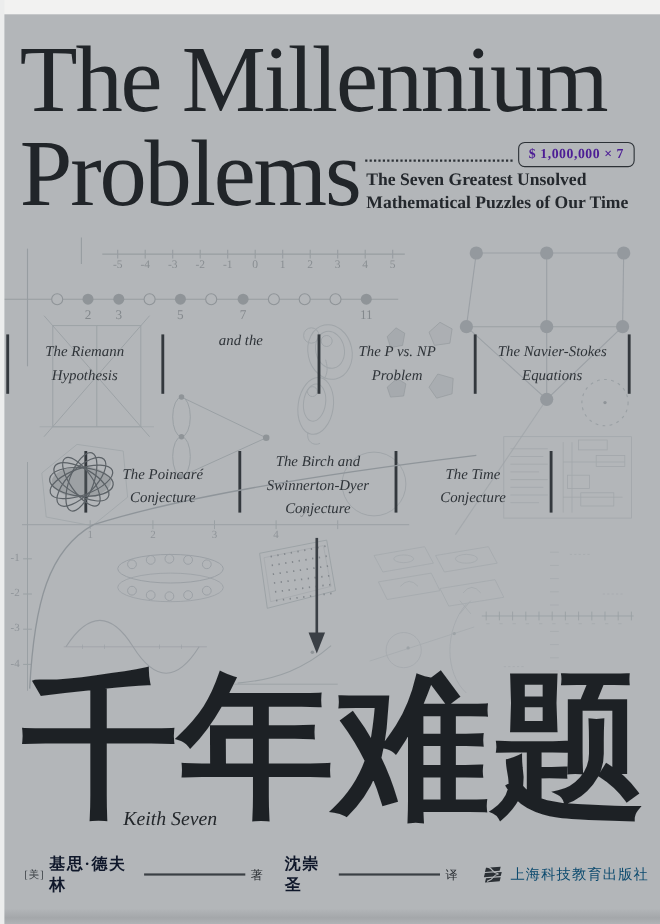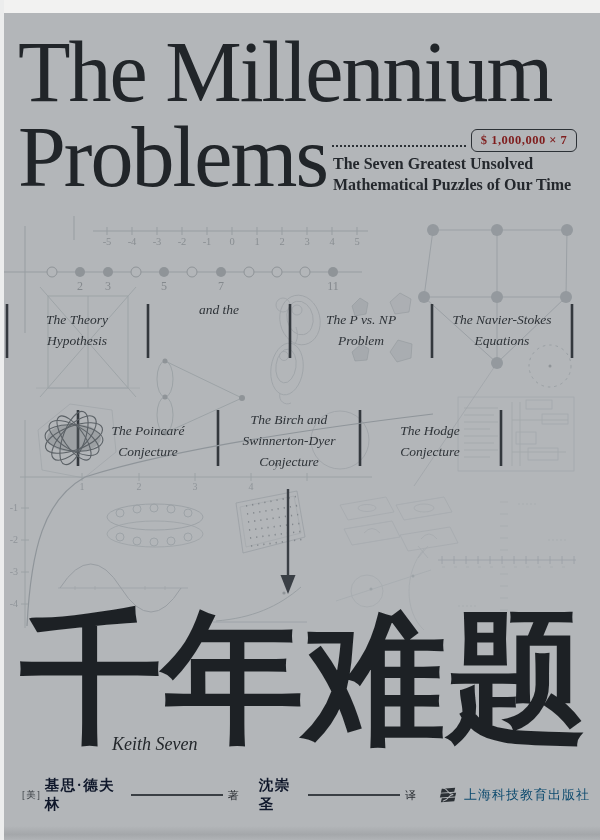--- a/index.html
+++ b/index.html
@@ -10,21 +10,21 @@
   .edge-left{position:absolute;left:0;top:0;width:4px;height:840px;background:#eceded;z-index:9;}
   .edge-bottom{position:absolute;left:0;bottom:0;width:600px;height:14px;z-index:8;
        background:linear-gradient(#b3b6b900,#a4a7aa 60%,#b0b3b6);}
   svg.diagrams{position:absolute;left:0;top:0;z-index:1;}
   .txt{position:absolute;z-index:3;font-family:Liberation Serif, serif;}
 
   .main-title{left:18px;top:30px;font-size:86px;line-height:85px;letter-spacing:-2px;
        color:#212529;white-space:nowrap;}
   .leader{left:332px;top:145px;width:134px;border-top:2px dotted #2c3136;height:0;}
   .badge{left:471px;top:129px;width:104px;height:21px;border:1.5px solid #2c3136;border-radius:6px;
-       font-weight:600;font-size:12.5px;line-height:21px;text-align:center;color:#7f1d1d;
+       font-weight:600;font-size:12.5px;line-height:21px;text-align:center;color:#4c1d95;
        letter-spacing:.5px;background:transparent;}
   .subtitle{left:333px;top:154px;width:255px;font-weight:700;font-size:16px;line-height:20.5px;
        color:#24282d;}
 
   .plabel{transform:translateX(-50%);text-align:center;font-style:italic;font-size:13.5px;
        line-height:21px;color:#2e3338;white-space:nowrap;}
   .plabel span{display:block;}
 
   .nl-lab{transform:translateX(-50%);font-size:10.5px;color:#898e92;}
   .pr-lab{transform:translateX(-50%);font-size:12px;color:#84898d;}
@@ -353,21 +353,21 @@
   <span class="txt ax-lab" style="left:139px;top:481px">2</span>
   <span class="txt ax-lab" style="left:195px;top:481px">3</span>
   <span class="txt ax-lab" style="left:251px;top:481px">4</span>
   <span class="txt ay-lab" style="left:4px;top:502px">-1</span>
   <span class="txt ay-lab" style="left:4px;top:534px">-2</span>
   <span class="txt ay-lab" style="left:4px;top:566px">-3</span>
   <span class="txt ay-lab" style="left:4px;top:598px">-4</span>
   <span class="txt y-lab" style="left:274px;top:458px">y</span>
 
   <div class="txt plabel" style="left:77px;top:309px">
-    <span>The Theory</span>
+    <span>The Riemann</span>
     <span>Hypothesis</span>
   </div>
   <div class="txt plabel" style="left:219px;top:299px">
     <span>and the</span>
   </div>
   <div class="txt plabel" style="left:361px;top:309px">
     <span>The P vs. NP</span>
     <span>Problem</span>
   </div>
   <div class="txt plabel" style="left:502px;top:309px">
@@ -377,21 +377,21 @@
   <div class="txt plabel" style="left:148px;top:420px">
     <span>The Poincaré</span>
     <span>Conjecture</span>
   </div>
   <div class="txt plabel" style="left:289px;top:409px">
     <span>The Birch and</span>
     <span>Swinnerton-Dyer</span>
     <span>Conjecture</span>
   </div>
   <div class="txt plabel" style="left:430px;top:420px">
-    <span>The Hodge</span>
+    <span>The Time</span>
     <span>Conjecture</span>
   </div>
 
   <div class="txt cn-title">
     <span>千</span>
     <span>年</span>
     <span>难</span>
     <span>题</span>
   </div>
 

